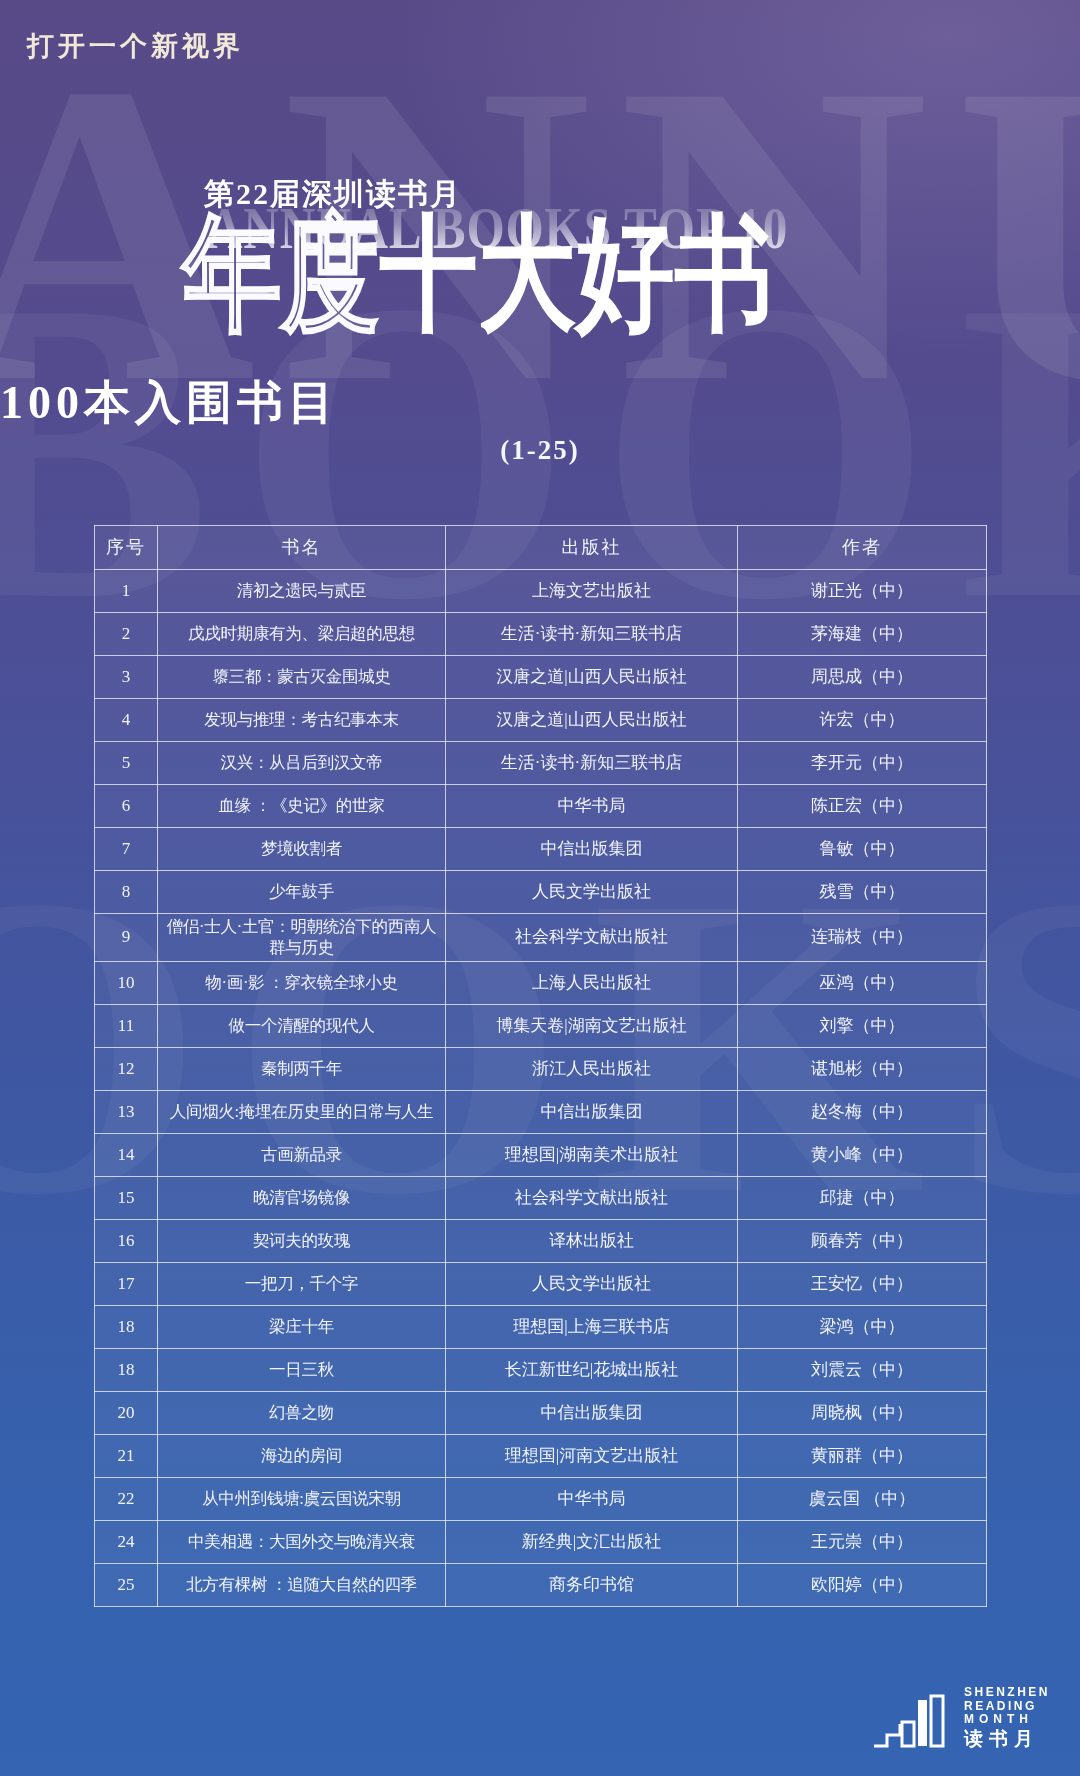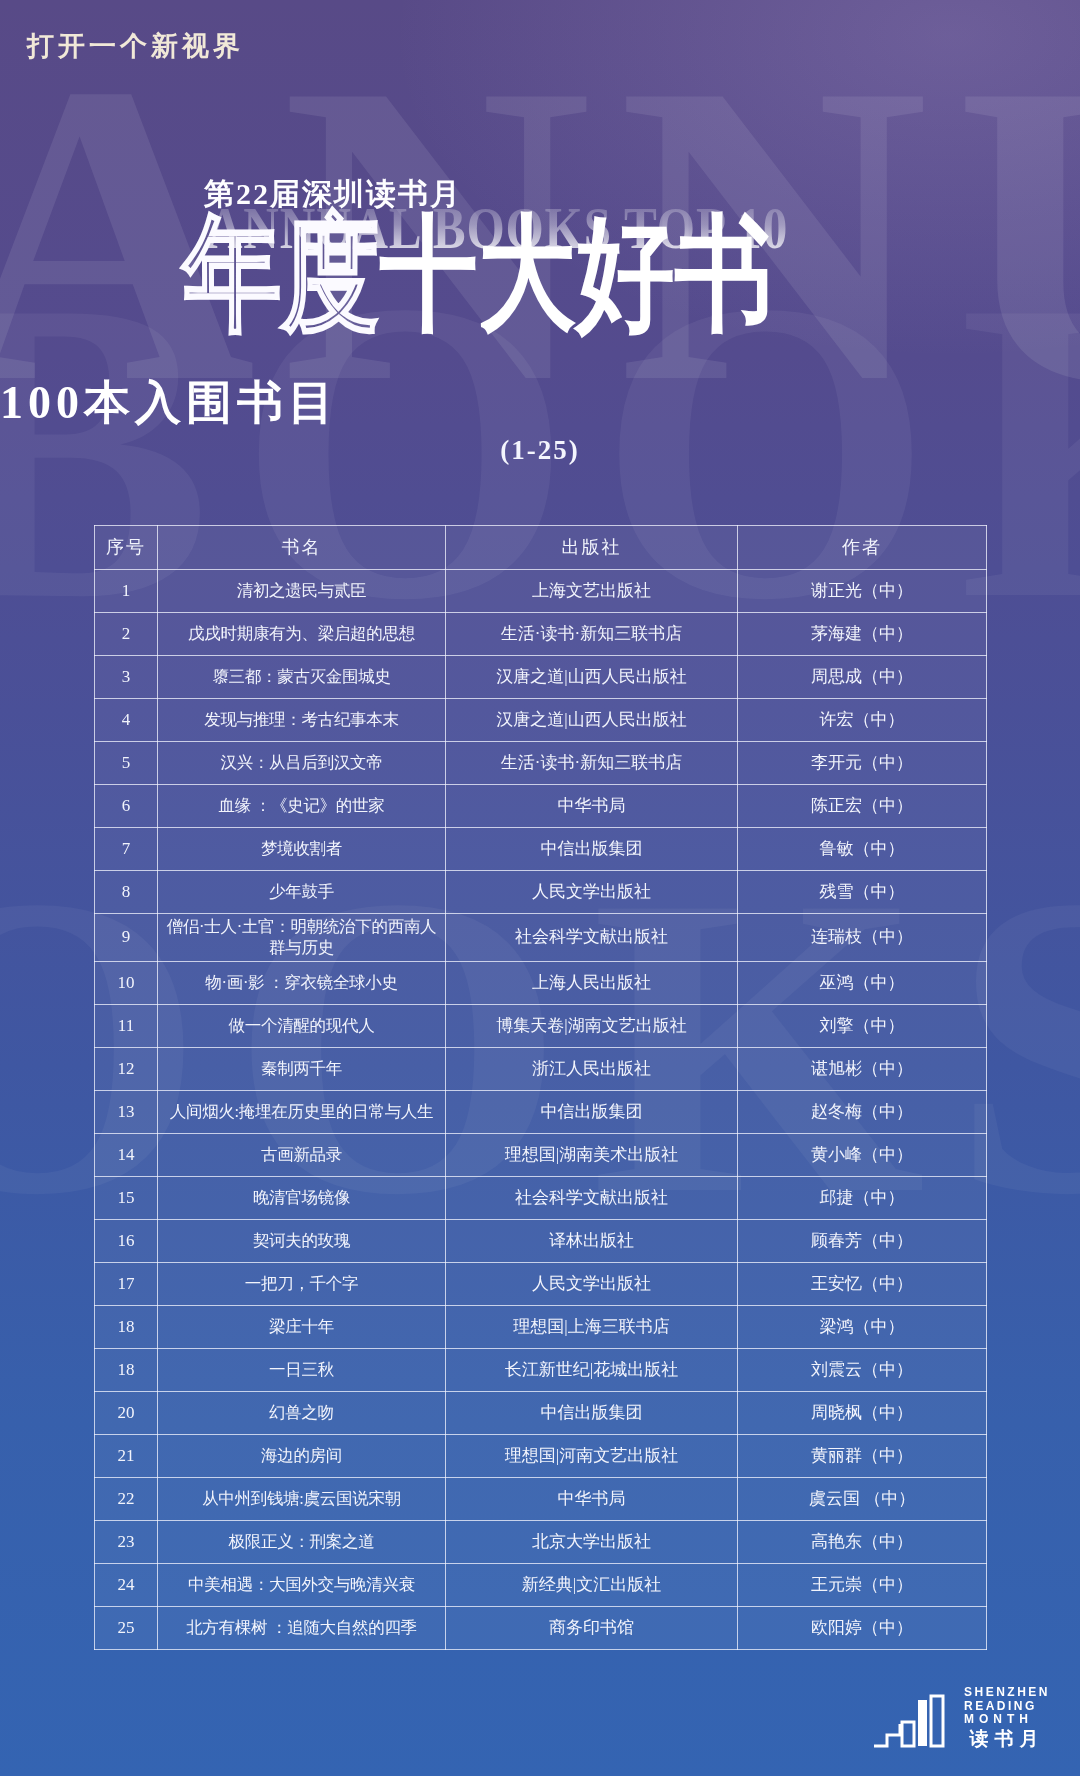--- a/index.html
+++ b/index.html
@@ -44,21 +44,21 @@
     color:#f2f4fc;text-align:center;vertical-align:middle;
     font-size:17px;font-weight:normal;height:43px;padding:2px 6px;line-height:1.3;}
   table.books th{font-size:18px;height:44px;letter-spacing:2px;}
   table.books td.cell-title{font-size:16.5px;letter-spacing:-0.3px;}
   
   .footer-logo{position:absolute;right:30px;bottom:26px;display:flex;align-items:flex-end;gap:19px;color:#fff;}
   .footer-logo .mark{flex:0 0 auto;}
   .logo-text{font-family:"Liberation Sans","DejaVu Sans",sans-serif;line-height:1.15;text-align:left;}
   .logo-text .en{font-size:12px;font-weight:bold;letter-spacing:2.5px;}
   .logo-text .en.month{letter-spacing:5px;}
-  .logo-text .cn{font-size:19px;letter-spacing:6px;margin-top:1px;font-weight:bold;text-align:center;}
+  .logo-text .cn{font-size:19px;letter-spacing:6px;margin-top:1px;font-weight:bold;}
 </style>
 </head>
 <body>
 
 <div class="page">
 
   <div class="wm wm1">ANNUA</div>
   <div class="wm wm2">BOOKS</div>
   <div class="wm wm3">OOKS</div>
 
@@ -210,26 +210,20 @@
           <td>21</td>
           <td class="cell-title">海边的房间</td>
           <td>理想国|河南文艺出版社</td>
           <td>黄丽群（中）</td>
         </tr>
         <tr>
           <td>22</td>
           <td class="cell-title">从中州到钱塘:虞云国说宋朝</td>
           <td>中华书局</td>
           <td>虞云国 （中）</td>
-        </tr>
-        <tr>
-          <td>23</td>
-          <td class="cell-title">极限正义：刑案之道</td>
-          <td>北京大学出版社</td>
-          <td>高艳东（中）</td>
         </tr>
         <tr>
           <td>24</td>
           <td class="cell-title">中美相遇：大国外交与晚清兴衰</td>
           <td>新经典|文汇出版社</td>
           <td>王元崇（中）</td>
         </tr>
         <tr>
           <td>25</td>
           <td class="cell-title">北方有棵树 ：追随大自然的四季</td>

